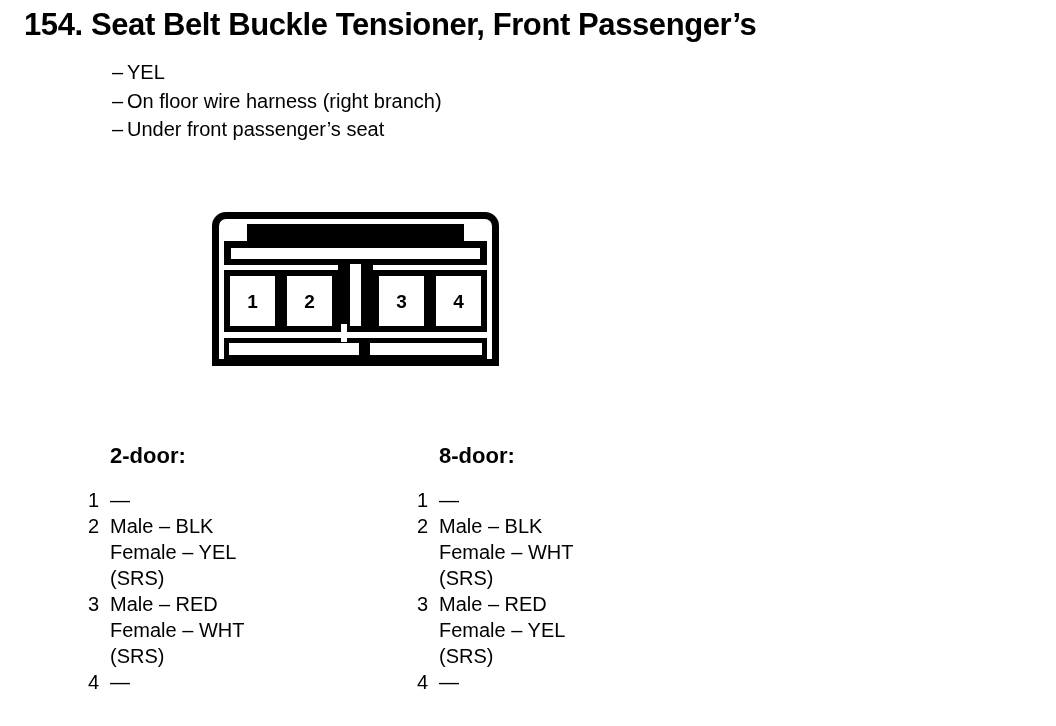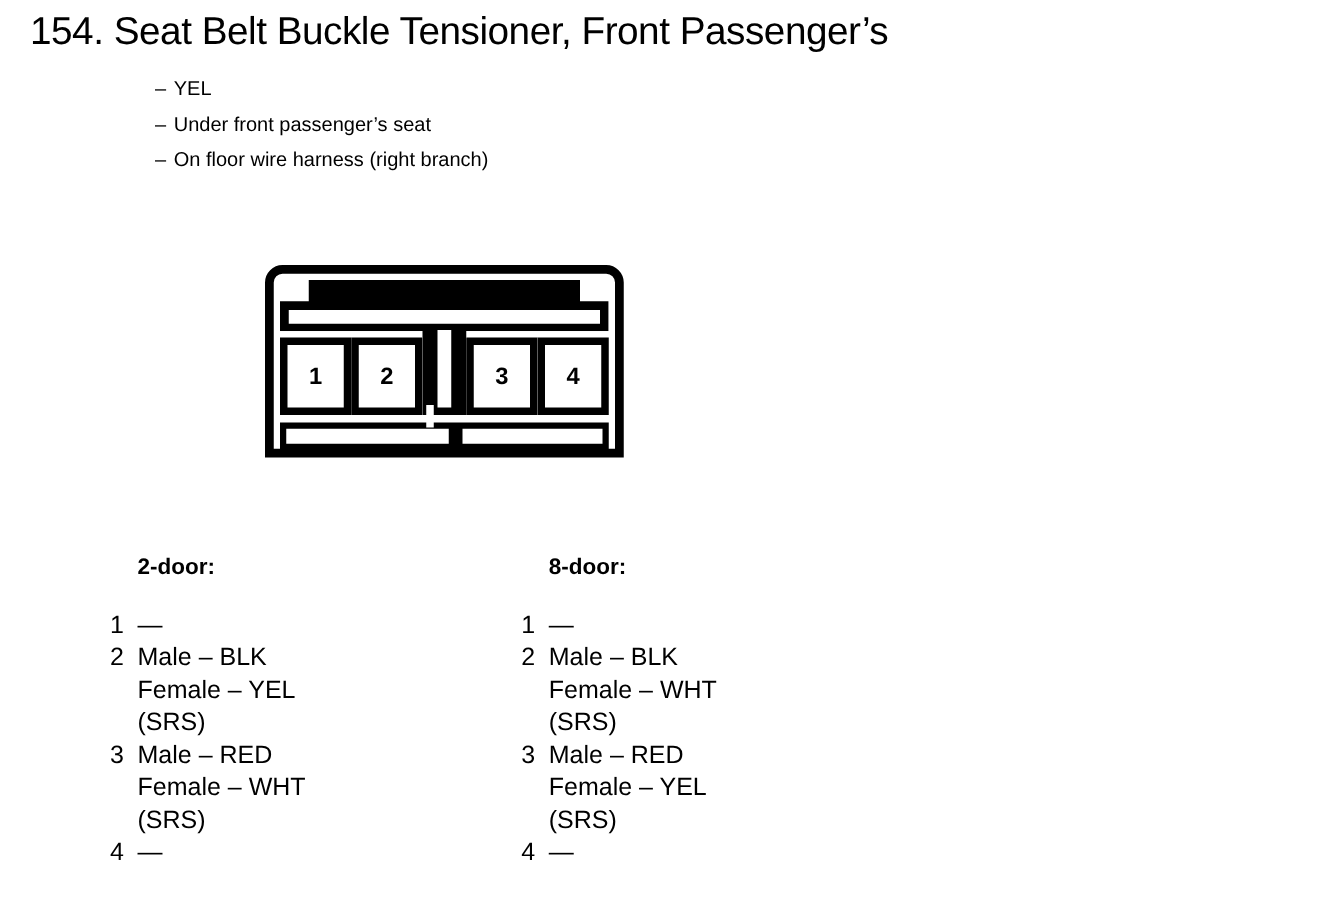--- a/index.html
+++ b/index.html
@@ -15,31 +15,31 @@
     color: #000000;
     overflow: hidden;
   }
 
   
   #page-title {
     position: absolute;
     left: 24px;
     top: 7px;
     font-size: 31px;
-    font-weight: normal;
+    font-weight: bold;
     letter-spacing: -0.4px;
     white-space: nowrap;
   }
 
   
   #description-list {
     position: absolute;
-    left: 124px;
+    left: 112px;
     top: 58px;
-    font-size: 16px;
+    font-size: 20px;
     line-height: 28.5px;
   }
   .desc-line {
     white-space: nowrap;
   }
   .desc-dash {
     display: inline-block;
     width: 15px;
   }
 
@@ -174,21 +174,21 @@
     position: absolute;
     top: 443px;
   }
   #pin-column-2door { left: 88px; }
   #pin-column-4door { left: 417px; }
 
   .column-heading {
     position: absolute;
     left: 22px;
     top: 0;
-    font-size: 18px;
+    font-size: 22px;
     font-weight: bold;
     white-space: nowrap;
     text-align: right;
   }
   .pin-rows {
     position: absolute;
     left: 0;
     top: 44px;
   }
   .pin-row {
@@ -213,24 +213,24 @@
 </head>
 <body>
 
 <div id="page-title">154. Seat Belt Buckle Tensioner, Front Passenger’s</div>
 
 <div id="description-list">
   <div class="desc-line">
     <span class="desc-dash">–</span><span>YEL</span>
   </div>
   <div class="desc-line">
+    <span class="desc-dash">–</span><span>On floor wire harness (right branch)</span>
+  </div>
+  <div class="desc-line">
     <span class="desc-dash">–</span><span>Under front passenger’s seat</span>
-  </div>
-  <div class="desc-line">
-    <span class="desc-dash">–</span><span>On floor wire harness (right branch)</span>
   </div>
 </div>
 
 <div id="connector-diagram">
   <div class="conn-shell"></div>
 
   <div class="conn-tab">
     <div class="tab-outline"></div>
     <div class="tab-inner"></div>
   </div>

